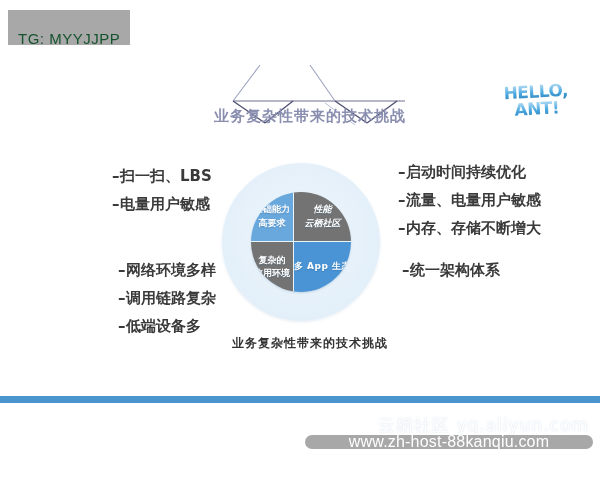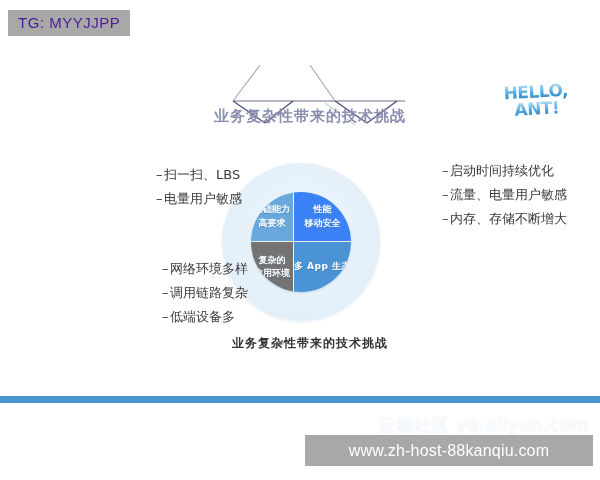--- a/index.html
+++ b/index.html
@@ -14,24 +14,24 @@
     position: relative;
     overflow: hidden;
   }
 
   
   #tg-badge {
     position: absolute;
     left: 8px;
     top: 10px;
     background: #a8a8a8;
-    color: #4c1d95;
+    color: #14532d;
     font-size: 15px;
     letter-spacing: 0.5px;
-    padding: 4px 10px 5px 10px;
+    padding: 20px 10px 5px 10px;
     font-family: "Liberation Sans", sans-serif;
     white-space: nowrap;
   }
 
   
   #slide {
     position: absolute;
     left: 0;
     top: 45px;
     width: 600px;
@@ -116,36 +116,35 @@
     justify-content: center;
     color: #ffffff;
     font-size: 9px;
     font-weight: bold;
     line-height: 1.45;
     text-align: center;
     font-family: "DejaVu Sans", sans-serif;
     text-shadow: 0 1px 1px rgba(40,90,130,0.35);
   }
   #quad-tl { background: #69a8dd; border-right: 1.5px solid #eaf4fb; border-bottom: 1.5px solid #eaf4fb; }
-  #quad-tr { background: #3b82f6; border-bottom: 1.5px solid #eaf4fb; }
+  #quad-tr { background: #737373; border-bottom: 1.5px solid #eaf4fb; font-style: italic; }
   #quad-bl { background: #737373; border-right: 1.5px solid #eaf4fb; }
   #quad-br { background: #4a93d4; }
   .quad span { display: block; white-space: nowrap; }
   #quad-br .q-line { font-size: 9px; letter-spacing: 0.5px; }
 
   
   .bullets {
     position: absolute;
-    font-size: 13px;
+    font-size: 15px;
     line-height: 1.85;
     color: #3a3a3a;
-    font-weight: normal;
-    font-family: "DejaVu Sans", sans-serif;
-    white-space: nowrap;
-    margin-left: 44px;
+    font-weight: bold;
+    font-family: "DejaVu Sans", sans-serif;
+    white-space: nowrap;
   }
   #bullets-tl { left: 112px; top: 118px; }
   #bullets-bl { left: 118px; top: 212px; }
   #bullets-tr { left: 398px; top: 114px; }
   #bullets-br { left: 402px; top: 212px; }
   .bullets div { }
   .dash { display: inline-block; width: 8px; }
 
   
   #caption {
@@ -185,30 +184,31 @@
     height: 7px;
     background: #4a95cd;
   }
 
   
   #url-bar {
     position: absolute;
     left: 305px;
     top: 435px;
     width: 288px;
-    height: 31px;
+    height: 14px;
     background: #a8a8a8;
     color: #ffffff;
     display: flex;
     align-items: center;
     justify-content: center;
     font-size: 16px;
     letter-spacing: 0.2px;
     font-family: "Liberation Sans", sans-serif;
     white-space: nowrap;
+    border-radius: 12px;
   }
 </style>
 </head>
 <body>
 
 <div id="tg-badge">TG: MYYJJPP</div>
 
 <div id="slide">
 
   <div id="hello-ant">
@@ -233,21 +233,21 @@
 
   <div id="circle-outer"></div>
 
   <div id="circle-inner">
     <div class="quad" id="quad-tl">
       <span class="q-line">基础能力</span>
       <span class="q-line">高要求</span>
     </div>
     <div class="quad" id="quad-tr">
       <span class="q-line">性能</span>
-      <span class="q-line">移动安全</span>
+      <span class="q-line">云栖社区</span>
     </div>
     <div class="quad" id="quad-bl">
       <span class="q-line">复杂的</span>
       <span class="q-line">使用环境</span>
     </div>
     <div class="quad" id="quad-br">
       <span class="q-line">多 App 生态</span>
     </div>
   </div>
 
@@ -262,20 +262,21 @@
     <div><span class="dash">–</span><span>内存、存储不断增大</span></div>
   </div>
 
   <div class="bullets" id="bullets-bl">
     <div><span class="dash">–</span><span>网络环境多样</span></div>
     <div><span class="dash">–</span><span>调用链路复杂</span></div>
     <div><span class="dash">–</span><span>低端设备多</span></div>
   </div>
 
   <div class="bullets" id="bullets-br">
+    <div><span class="dash">–</span><span>统一架构体系</span></div>
   </div>
 
   <div id="caption">业务复杂性带来的技术挑战</div>
 
 </div>
 
 <div id="watermark">云栖社区 yq.aliyun.com</div>
 
 <div id="blue-rule"></div>
 

